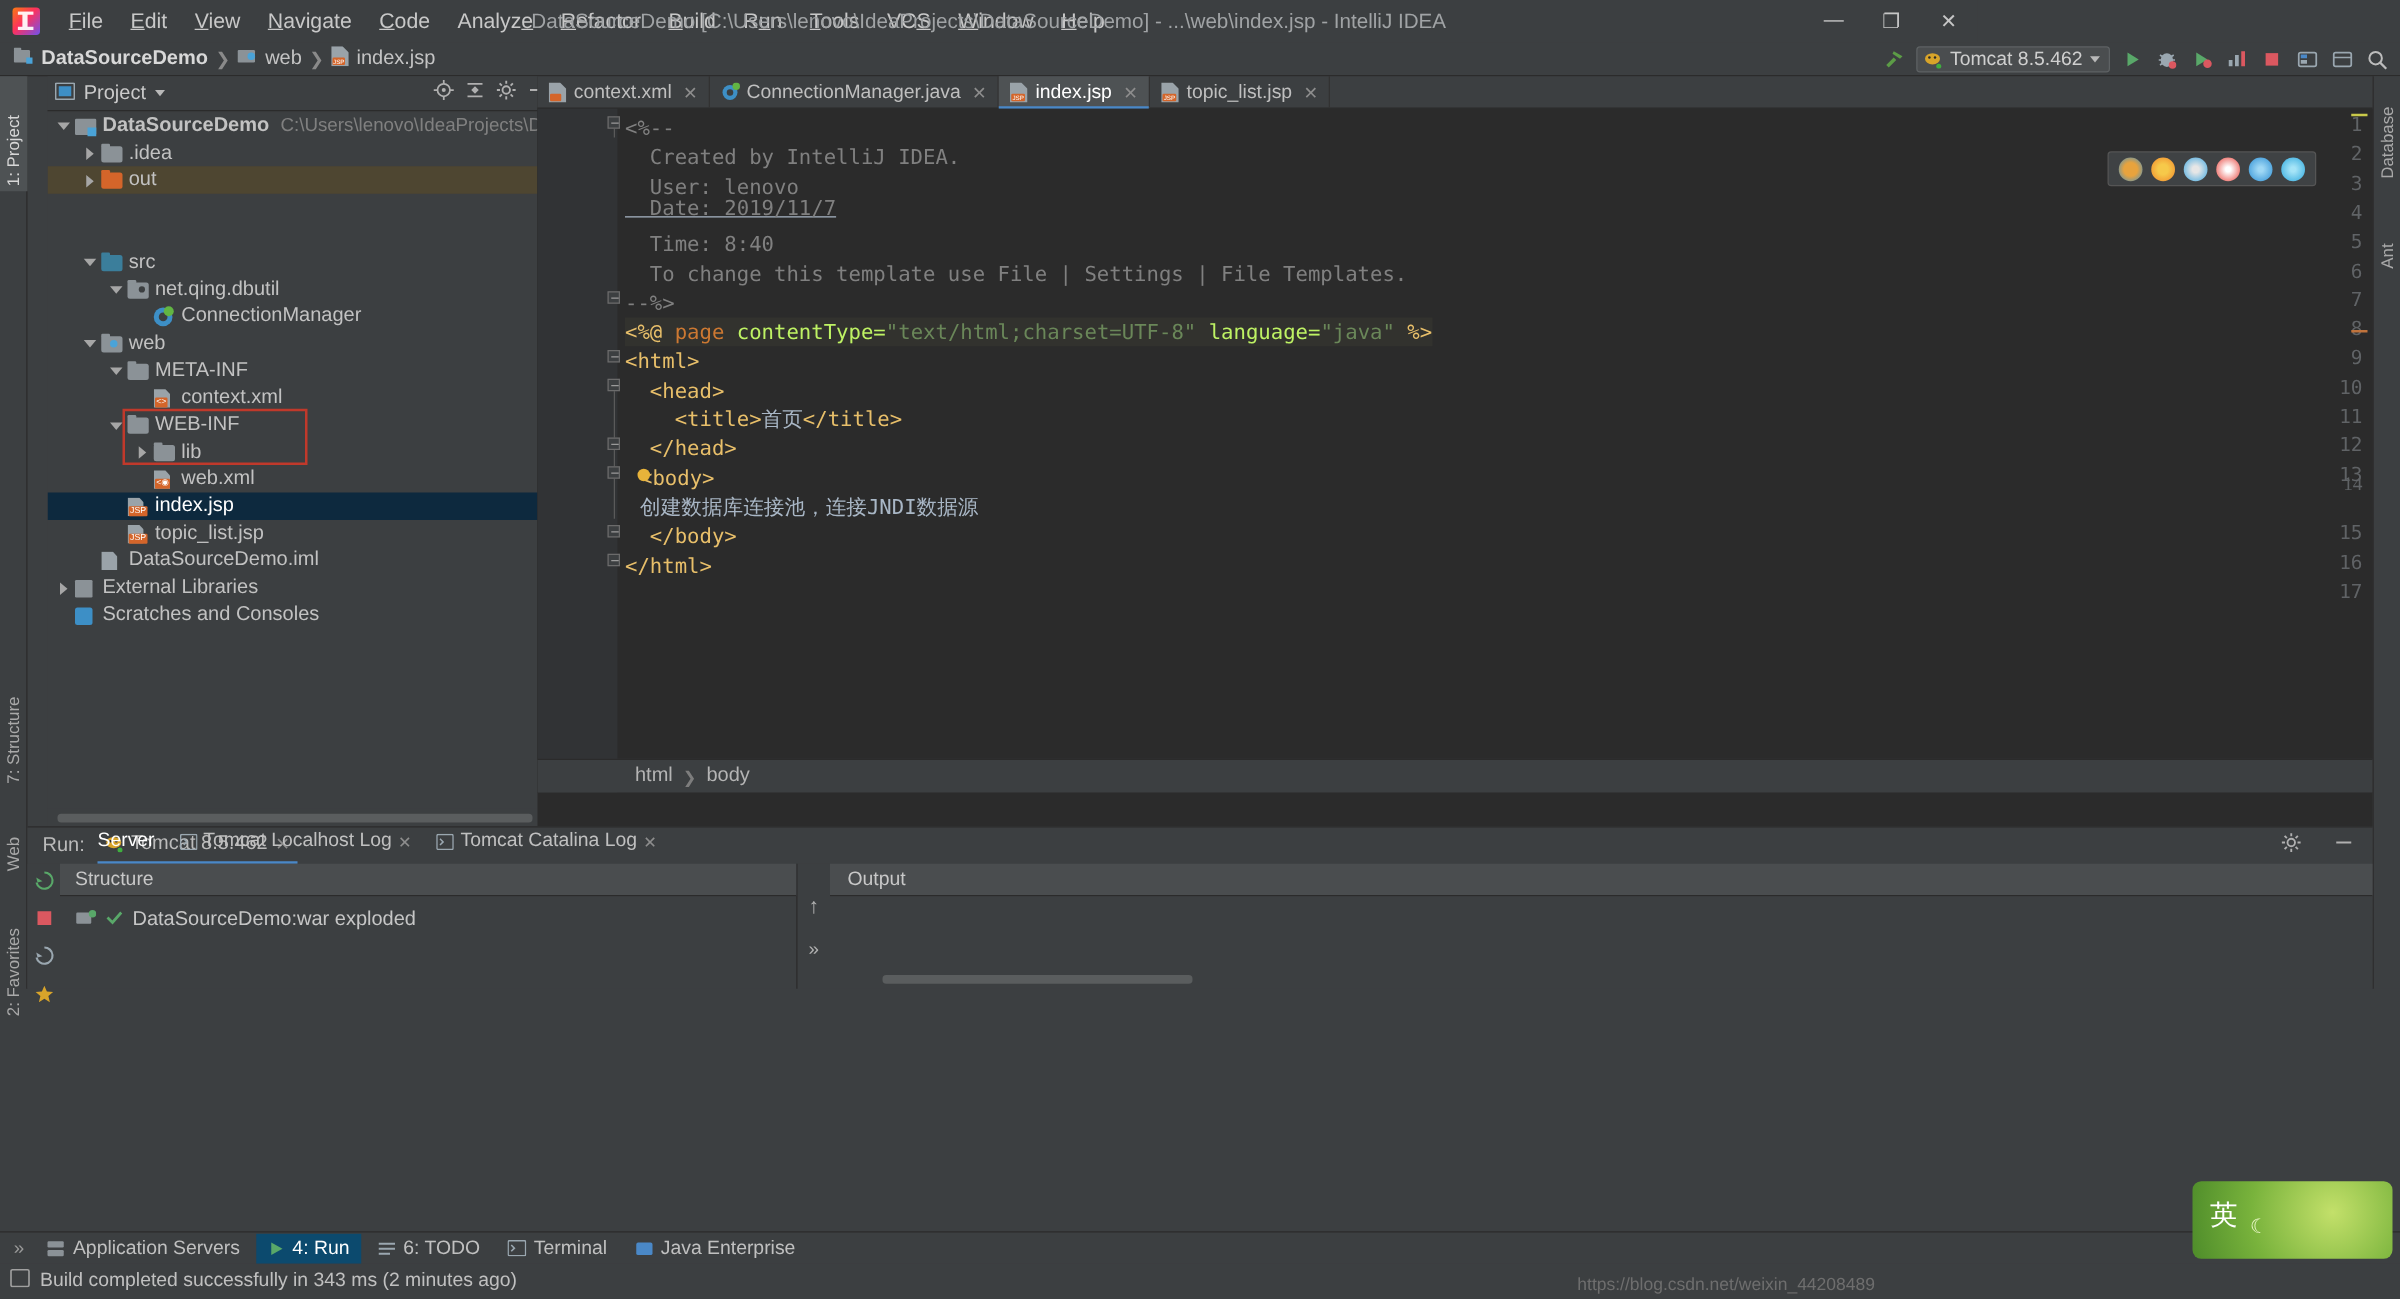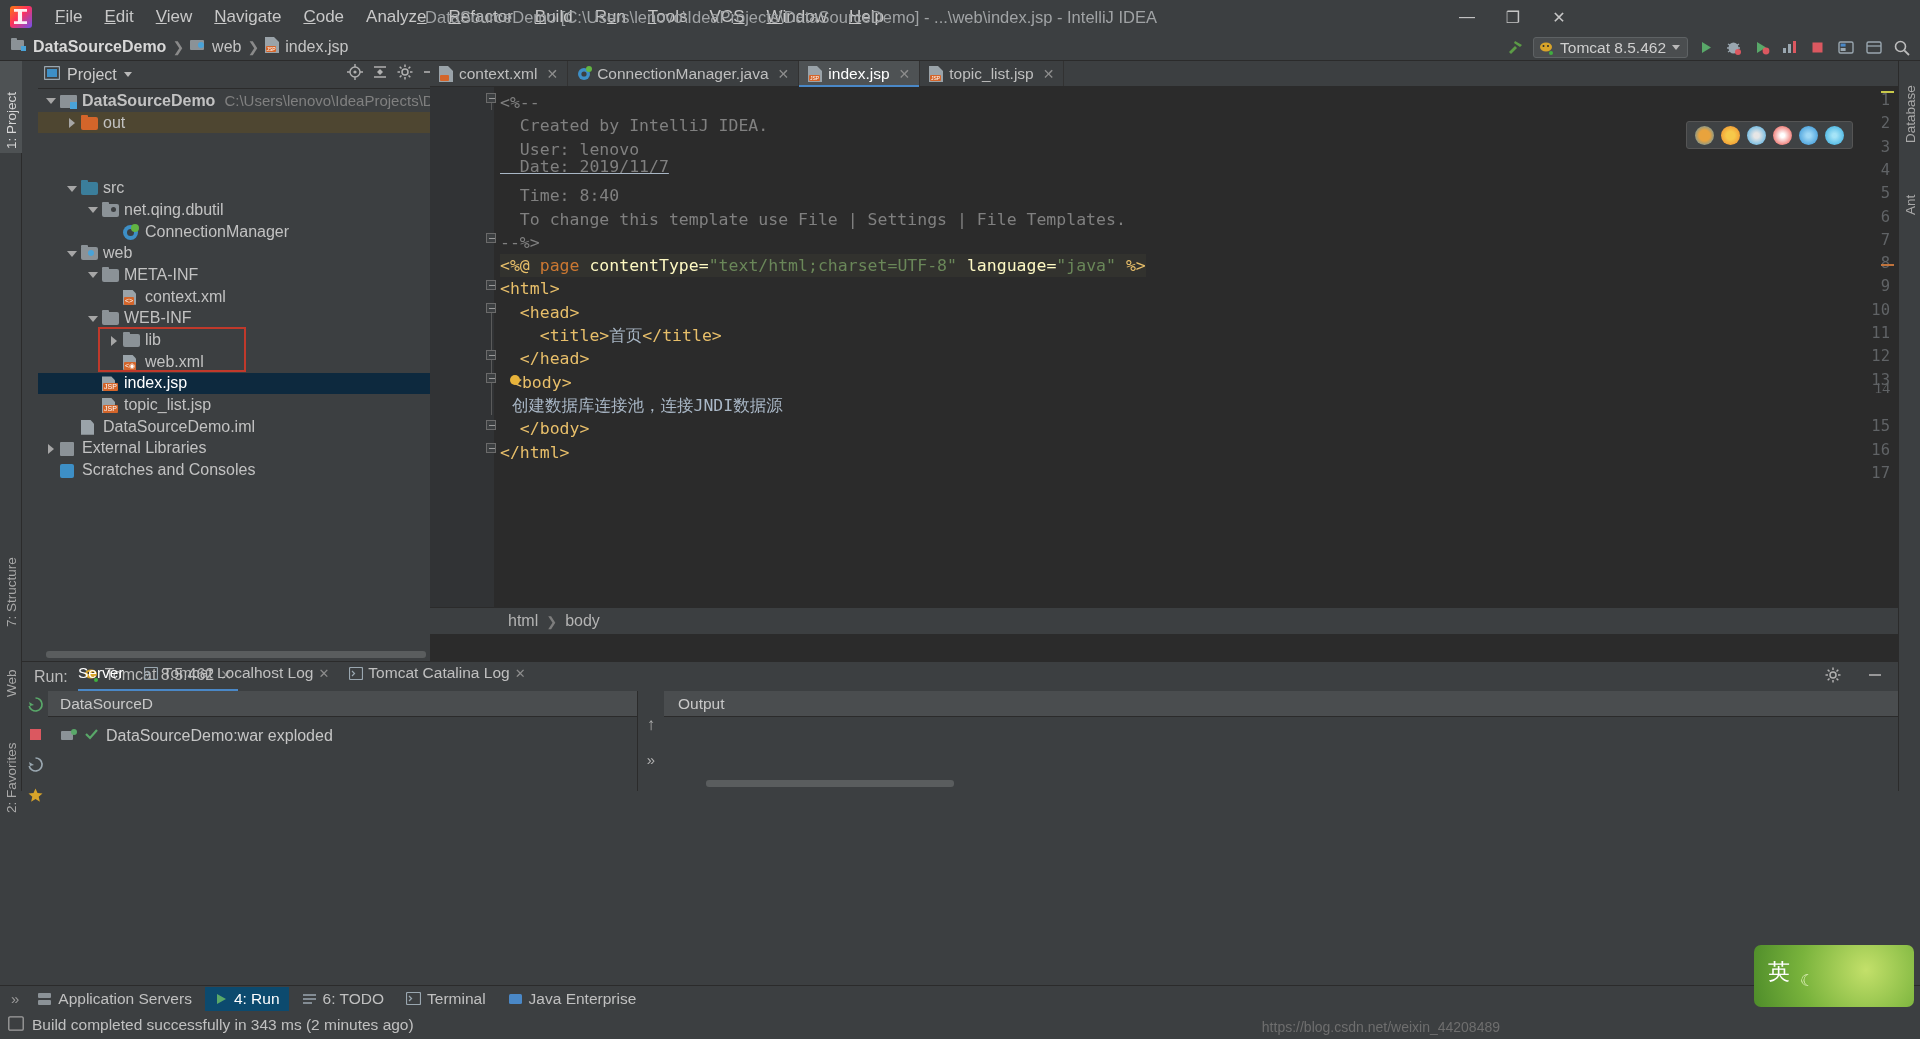--- a/index.html
+++ b/index.html
@@ -103,21 +103,21 @@
   .code { position:absolute; left:0; top:26px; right:0; bottom:27px; background:#2b2b2b; }
   .gutter { position:absolute; left:0; top:0; width:64px; bottom:0; background:#313335; }
   .gnum { position:absolute; right:8px; font-size:15.5px; color:#606366; font-family:"DejaVu Sans Mono",monospace; }
   .fold { position:absolute; left:56px; width:11px; height:11px; }
   .fold .sq { width:10px;height:10px;border:1px solid #6b6b6b;background:#3c3f41; position:relative;}
   .fold .sq::after{content:"";position:absolute;left:2px;top:4px;width:6px;height:1px;background:#9a9a9a;}
   .foldline{ position:absolute; left:61px; width:1px; background:#5a5a5a; }
   .codeline { position:absolute; left:70px; font-size:16.5px; font-family:"DejaVu Sans Mono",monospace;
               white-space:pre; color:#a9b7c6; line-height:23.3px; }
   .cm { color:#808080; } .kw { color:#cc7832; } .tag { color:#e8bf6a; }
-  .att { color:#fef9c3; } .str { color:#6a8759; } .jsp-bg { background:#32322e; }
+  .att { color:#bef264; } .str { color:#6a8759; } .jsp-bg { background:#32322e; }
   .breadcrumbs { position:absolute; left:0; right:0; bottom:0; height:27px; background:#3c3f41;
                  display:flex; align-items:center; padding-left:78px; gap:8px; font-size:16px; color:#b4b4b4;
                  border-top:1px solid #2b2b2b; }
   .bc-sep { color:#7d7d7d; font-size:13px; }
   .browsers { position:absolute; right:45px; top:34px; height:28px; background:#3f4244; border:1px solid #555;
               border-radius:3px; display:flex; align-items:center; gap:7px; padding:0 8px; }
   .bico { width:19px; height:19px; border-radius:50%; }
   .mark-right { position:absolute; right:4px; width:13px; height:2px; }
 
   
@@ -349,20 +349,27 @@
   </div>
   <div class="tree" id="tree">
       <div class="row" style="padding-left: 8px;">
         <span class="arrow d"></span>
         <span class="ic">
           <div class="modico"></div>
         </span>
         <span style="font-weight: bold;">DataSourceDemo</span>
         <span class="dimpath">C:\Users\lenovo\IdeaProjects\DataSourceD</span>
       </div>
+      <div class="row" style="padding-left: 29px;">
+        <span class="arrow r"></span>
+        <span class="ic">
+          <div class="folder"></div>
+        </span>
+        <span>.idea</span>
+      </div>
       <div class="row hl" style="padding-left: 29px;">
         <span class="arrow r"></span>
         <span class="ic">
           <div class="folder out"></div>
         </span>
         <span>out</span>
       </div>
       <div class="row" style="padding-left: 29px; margin-top: 44px;">
         <span class="arrow d"></span>
         <span class="ic">
@@ -666,21 +673,21 @@
           <svg width="14" height="13" viewBox="0 0 14 13">
               <rect x="0.5" y="0.5" width="13" height="12" rx="1" fill="none" stroke="#9aa7b0" stroke-width="1.2"></rect>
               <path d="M3 4l2.5 2.5L3 9" stroke="#9aa7b0" stroke-width="1.2" fill="none"></path>
             </svg>
           <span>Tomcat Catalina Log</span>
           <span style="color:#8d8d8d;font-size:13px;">✕</span>
         </span>
       </div>
 
       <div class="dep-col">
-        <div class="dep-hd">DataSourceD</div>
+        <div class="dep-hd">Structure</div>
         <div class="dep-row">
           <span>
             <svg width="17" height="15" viewBox="0 0 17 15">
                 <rect x="1" y="4" width="12" height="9" rx="1" fill="#8b9297"></rect>
                 <circle cx="14" cy="5" r="3" fill="#59a869"></circle>
               </svg>
           </span>
           <span>
             <svg width="15" height="14" viewBox="0 0 15 14">
                 <path d="M2 7l4 4 7-8" stroke="#59a869" stroke-width="2.2" fill="none"></path>

